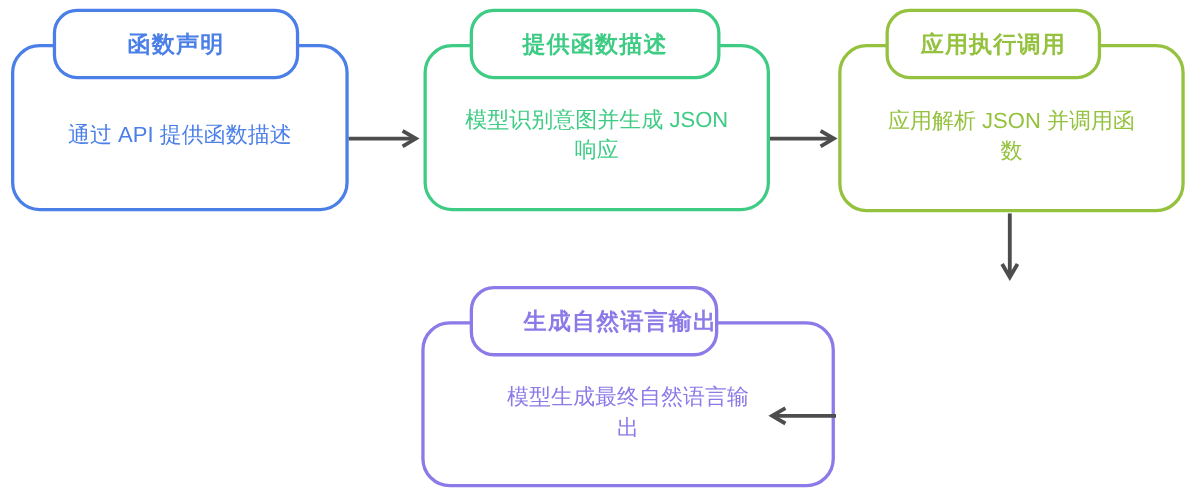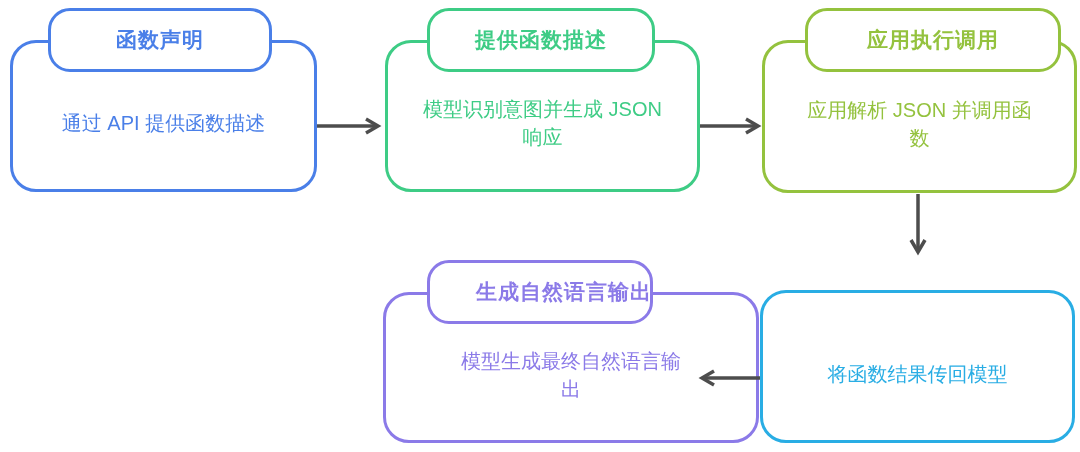--- a/index.html
+++ b/index.html
@@ -27,21 +27,21 @@
     color:var(--c); font-size:20px; line-height:28px; text-align:center;
     white-space:pre-line; padding:14px 12px 0 12px;
   }
 
   
   .n1 .node-body { left:10px;  top:40px;  width:307px; height:152px; }
   .n1 .node-tab  { left:48px;  top:8px;   width:224px; height:64px;  }
   .n2 .node-body { left:385px; top:40px;  width:315px; height:152px; }
   .n2 .node-tab  { left:427px; top:8px;   width:228px; height:64px;  }
   .n3 .node-body { left:762px; top:40px;  width:315px; height:153px; }
-  .n3 .node-tab  { left:805px; top:8px;   width:256px; height:64px;  }
+  .n3 .node-tab  { left:805px; top:8px;   width:196px; height:64px;  }
   .n4 .node-body { left:760px; top:290px; width:315px; height:153px; }
   .n4 .node-tab  { left:805px; top:258px; width:228px; height:64px;  }
   .n5 .node-body { left:383px; top:292px; width:376px; height:151px; }
   .n5 .node-tab  { left:427px; top:260px; width:226px; height:64px;padding-left:48px;  }
 
   #arrows { position:absolute; left:0; top:0; z-index:3; pointer-events:none; }
   #arrows polyline, #arrows line { stroke:currentColor; stroke-width:3.5; fill:none; }
 </style>
 </head>
 <body>
@@ -71,23 +71,20 @@
     <div class="node-body">
       <div class="node-text">应用解析 JSON 并调用函
 数</div>
     </div>
     <div class="node-tab">
       <div class="node-title">应用执行调用</div>
     </div>
   </div>
 
   <div class="node n4" style="--c: #29ade4;">
-    <div class="node-body">
-      <div class="node-text">将函数结果传回模型</div>
-    </div>
   </div>
 
   <div class="node n5" style="--c: #8b7ae8;">
     <div class="node-body">
       <div class="node-text">模型生成最终自然语言输
 出</div>
     </div>
     <div class="node-tab">
       <div class="node-title">生成自然语言输出</div>
     </div>

